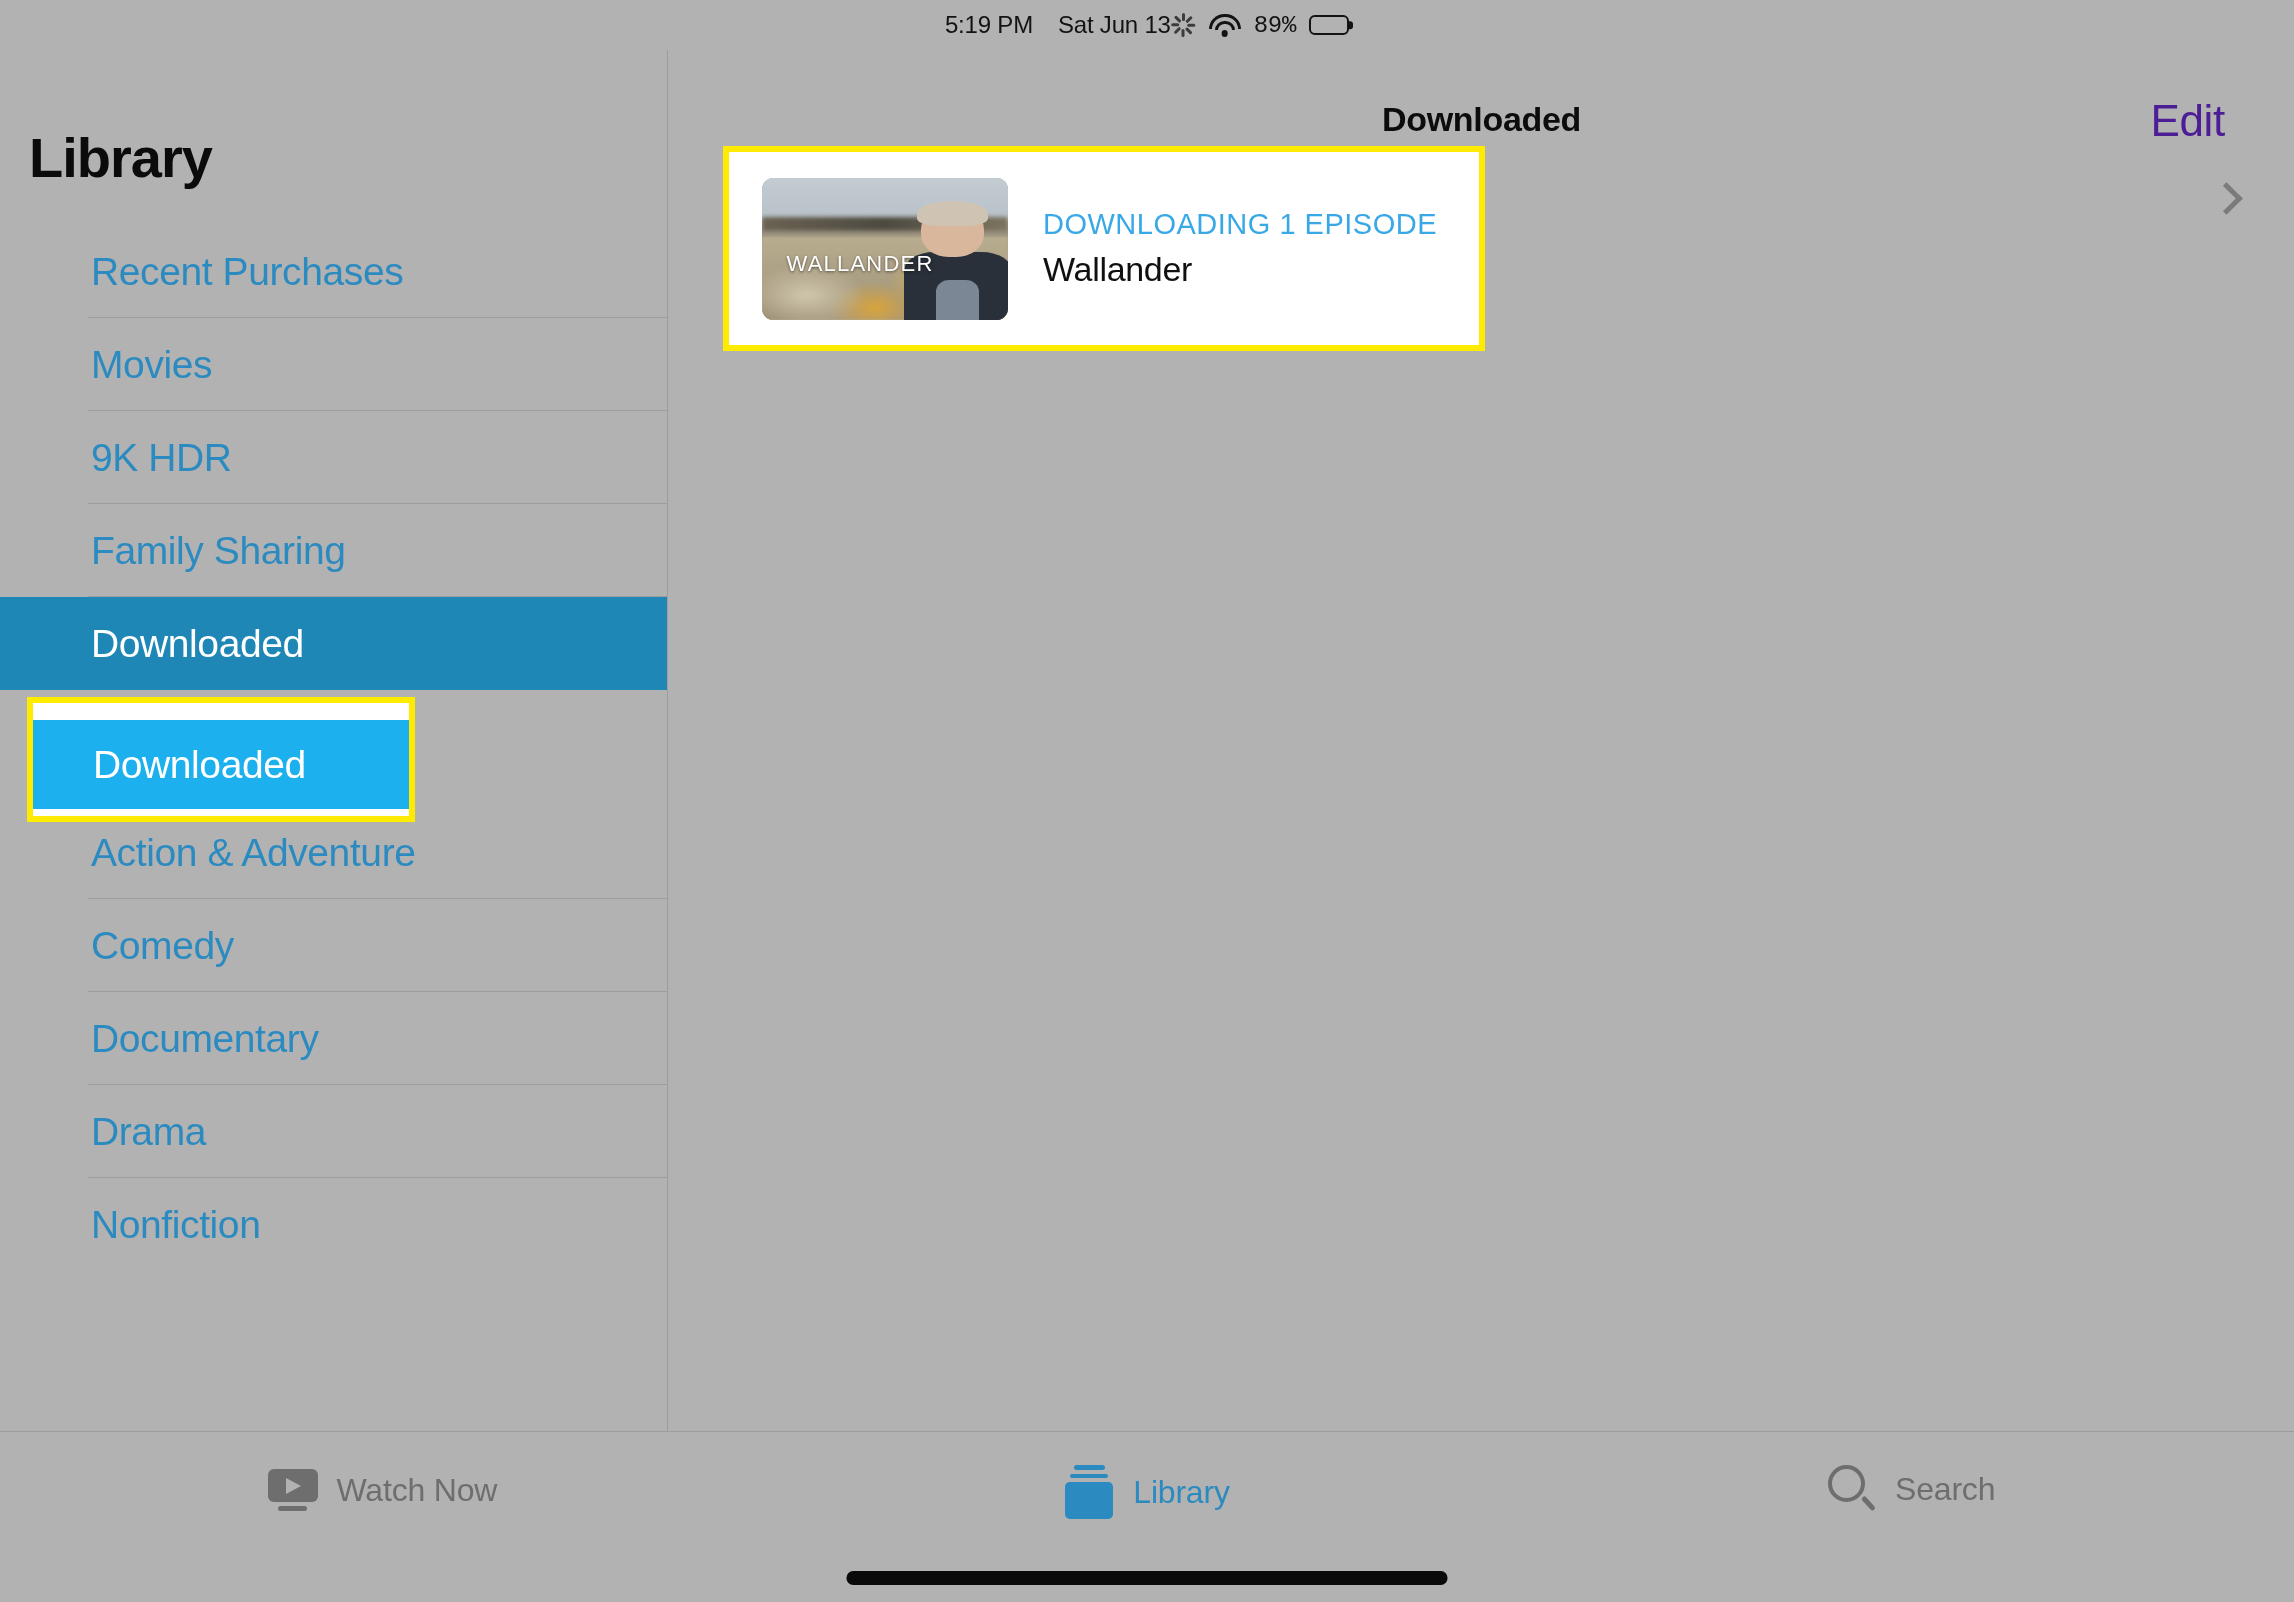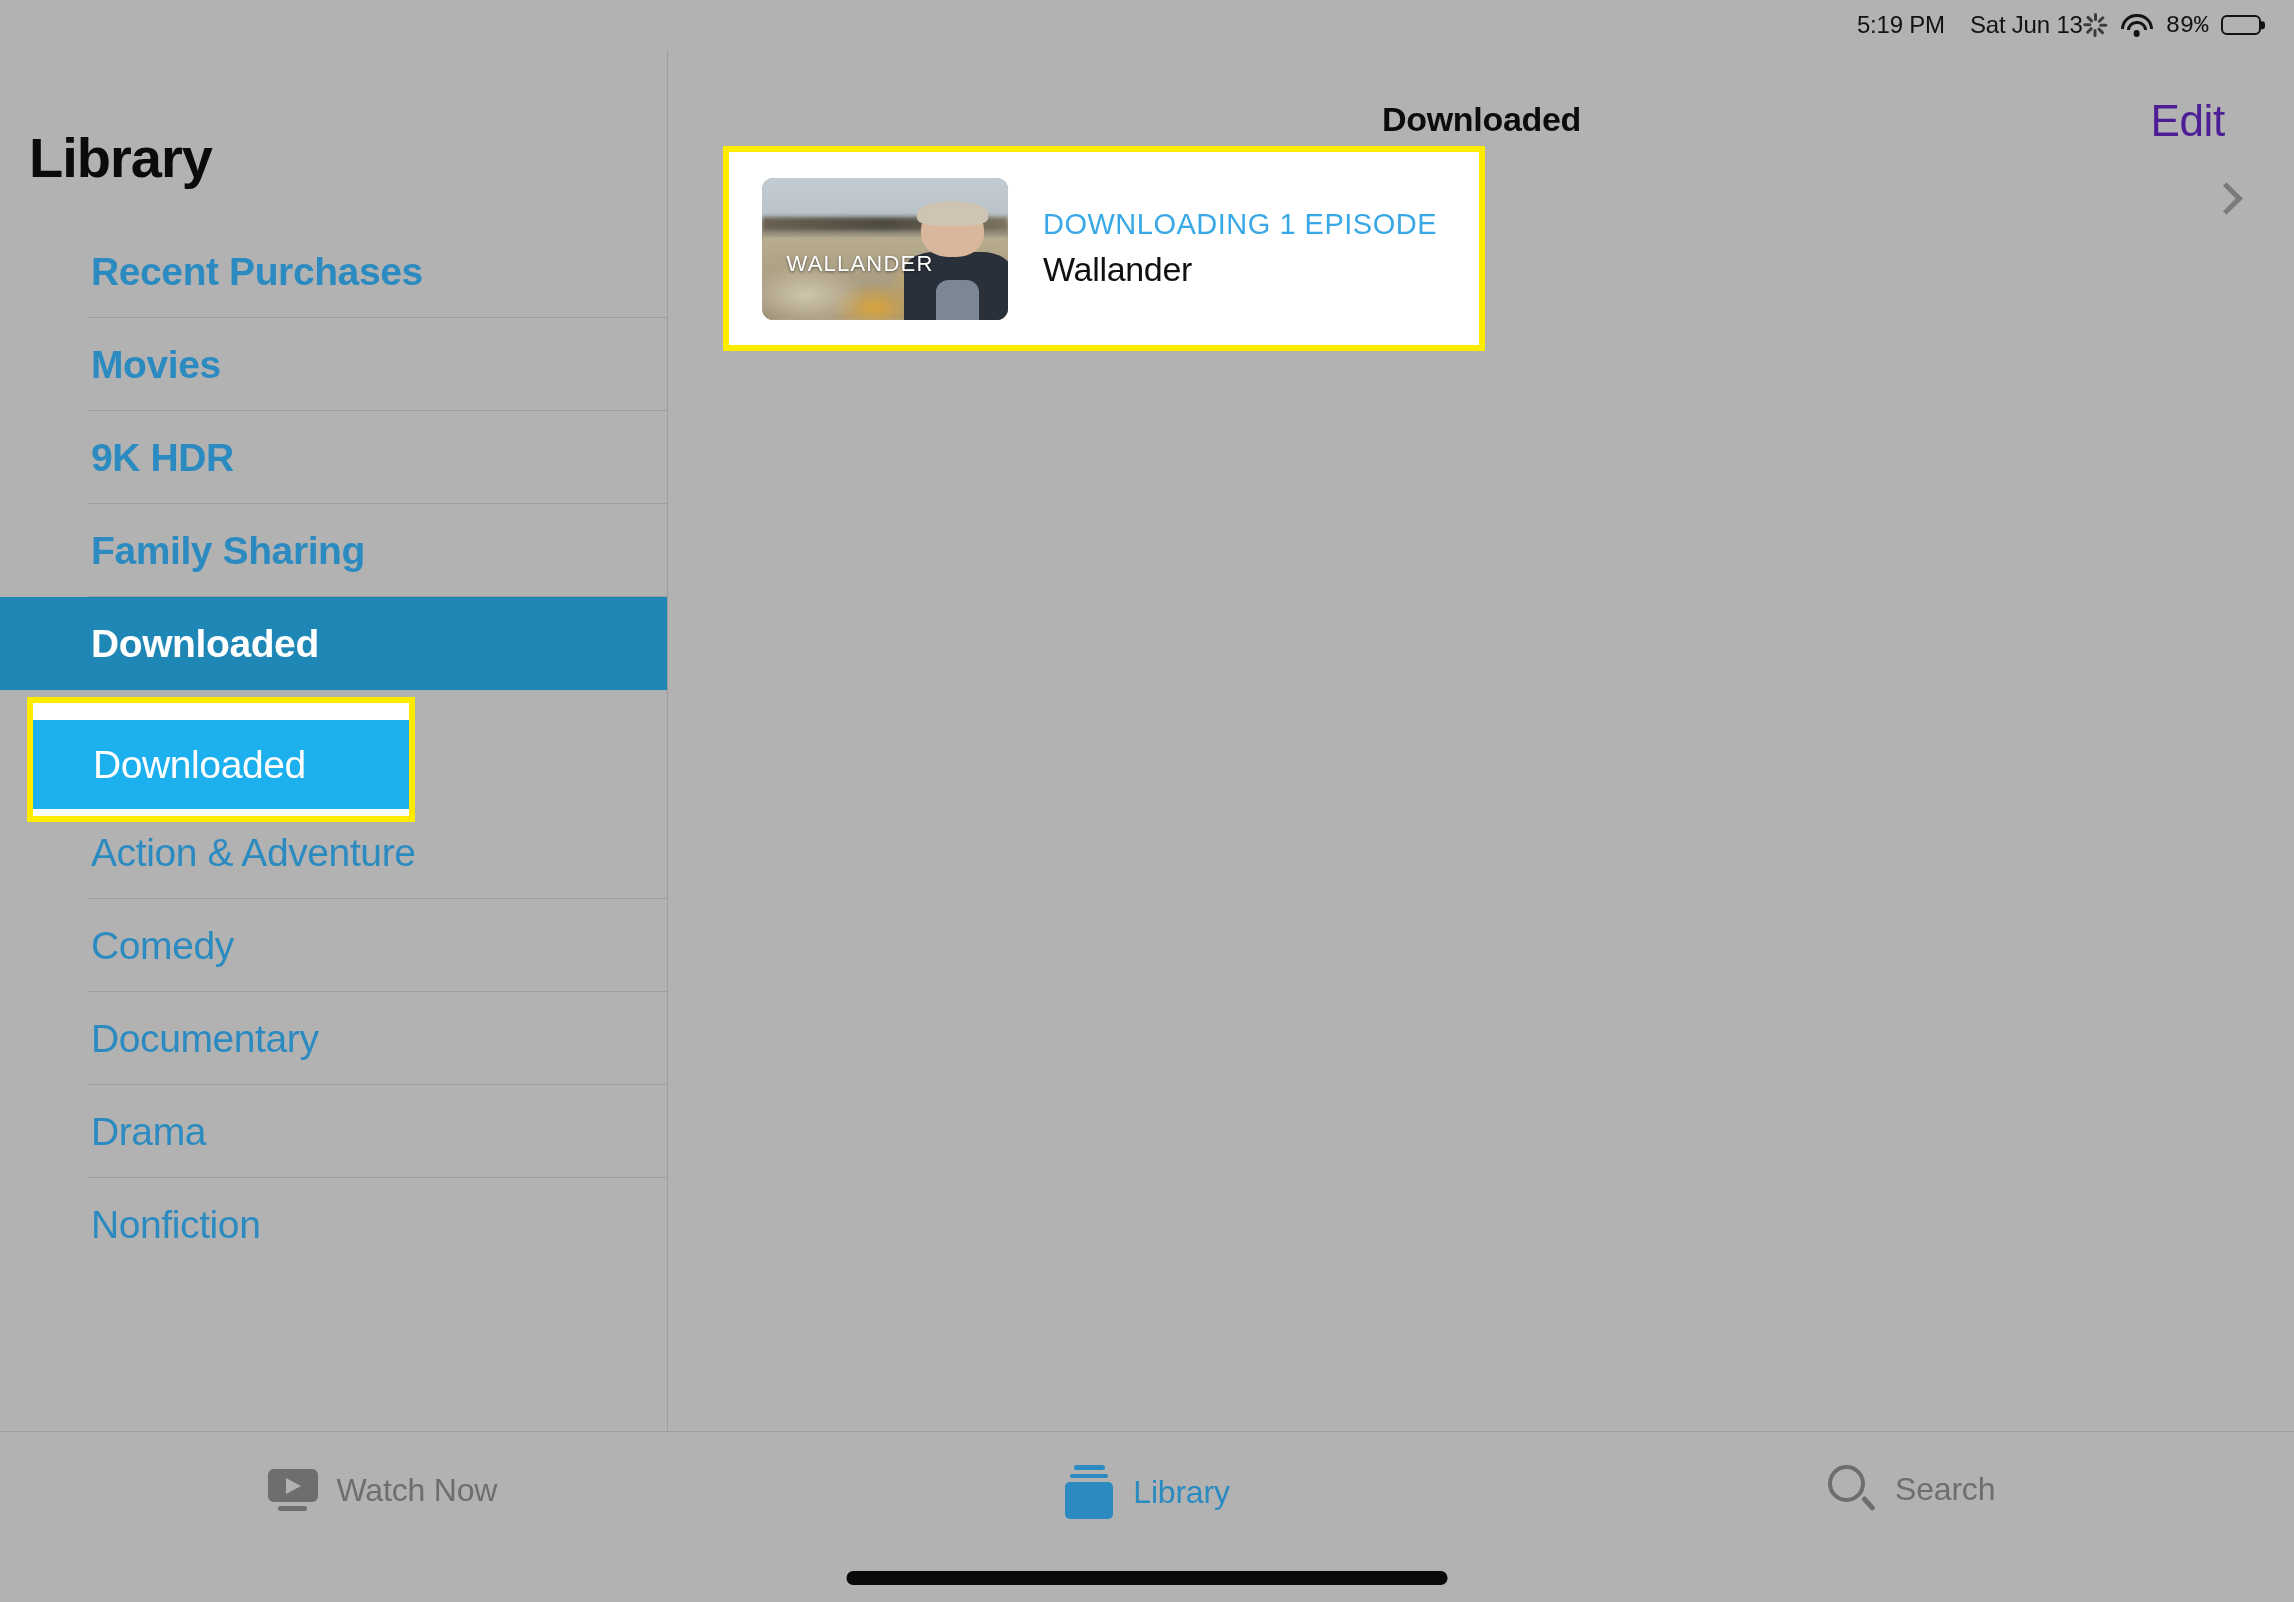--- a/index.html
+++ b/index.html
@@ -8,21 +8,21 @@
     font-family:"Liberation Sans", sans-serif;
     background:#b2b2b2;
     -webkit-font-smoothing:antialiased;
     overflow:hidden;
     position:relative;
   }
 
   
   .statusbar {
     position:absolute; top:0; left:0; width:2294px; height:50px;
-    display:flex; align-items:center; justify-content:flex-end;
+    display:flex; align-items:center; justify-content:center;
     padding:0 33px 0 33px;
   }
   .sb-left { display:flex; align-items:center; gap:25px; font-size:24px; color:#131313; font-weight:500; letter-spacing:-0.2px; }
   .sb-right { display:flex; align-items:center; gap:13px;font-family:Liberation Mono, monospace; }
   .sb-pct { font-size:24px; color:#131313; font-weight:500; letter-spacing:-0.3px; }
   .spinner { width:25px; height:25px; position:relative; }
   .spinner i {
     position:absolute; left:50%; top:50%; width:2.5px; height:7.7px;
     background:#3c3c3c; border-radius:1.9px; transform-origin:50% 12px;
     margin-left:-1.2px; margin-top:-12px;
@@ -41,21 +41,21 @@
 
   
   .sidebar {
     position:absolute; left:0; top:50px; width:668px; height:1381px;
     border-right:1.4px solid #9d9d9d; overflow:hidden;
   }
   .lib-title {
     font-size:56px; font-weight:bold; color:#0b0b0b;
     padding:75px 0 0 29px; letter-spacing:-1px;
   }
-  .nav-list { margin-top:35px;font-weight:bold; }
+  .nav-list { margin-top:35px; }
   .nav-row {
     height:93px; display:flex; align-items:center;
     padding-left:91px; position:relative;
   }
   .nav-row .sep {
     position:absolute; left:88px; right:0; bottom:0; height:1.4px; background:#9d9d9d;
   }
   .nav-row .lbl { font-size:39px; color:#2b8bc0; letter-spacing:-0.4px; }
   .nav-row.selected { background:#1f87b5; }
   .nav-row.selected .lbl { color:#ffffff; }

